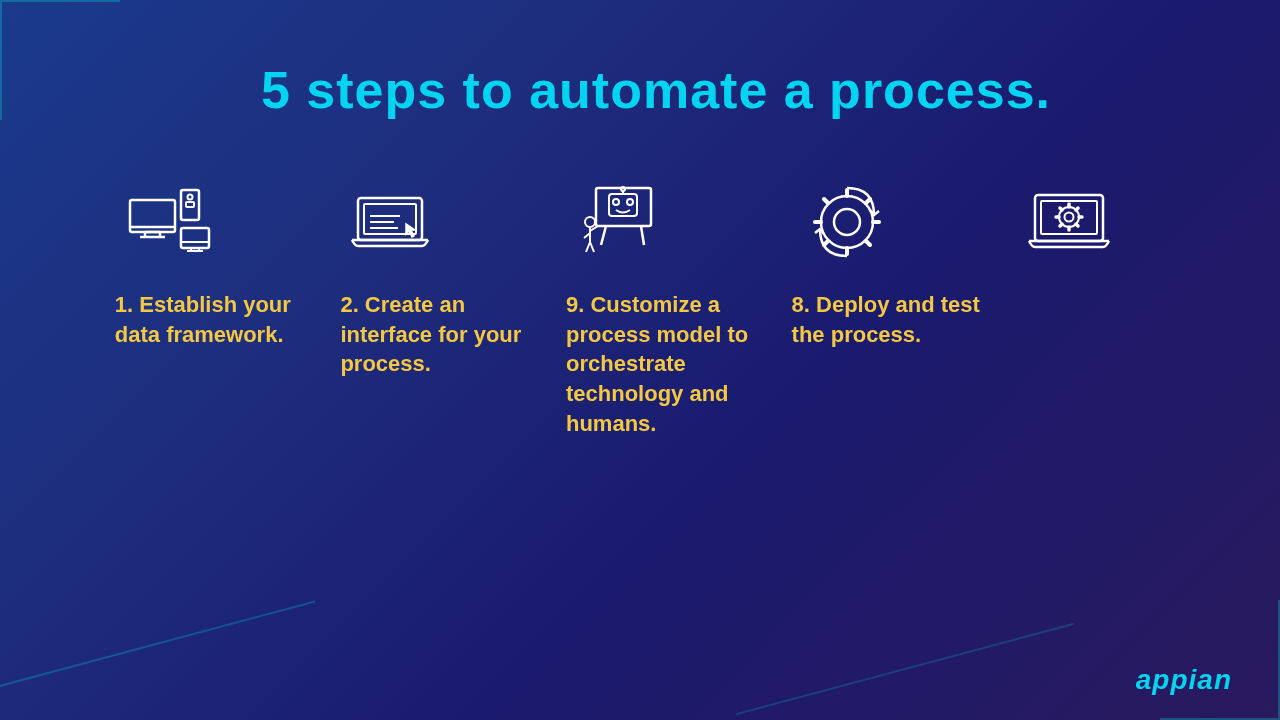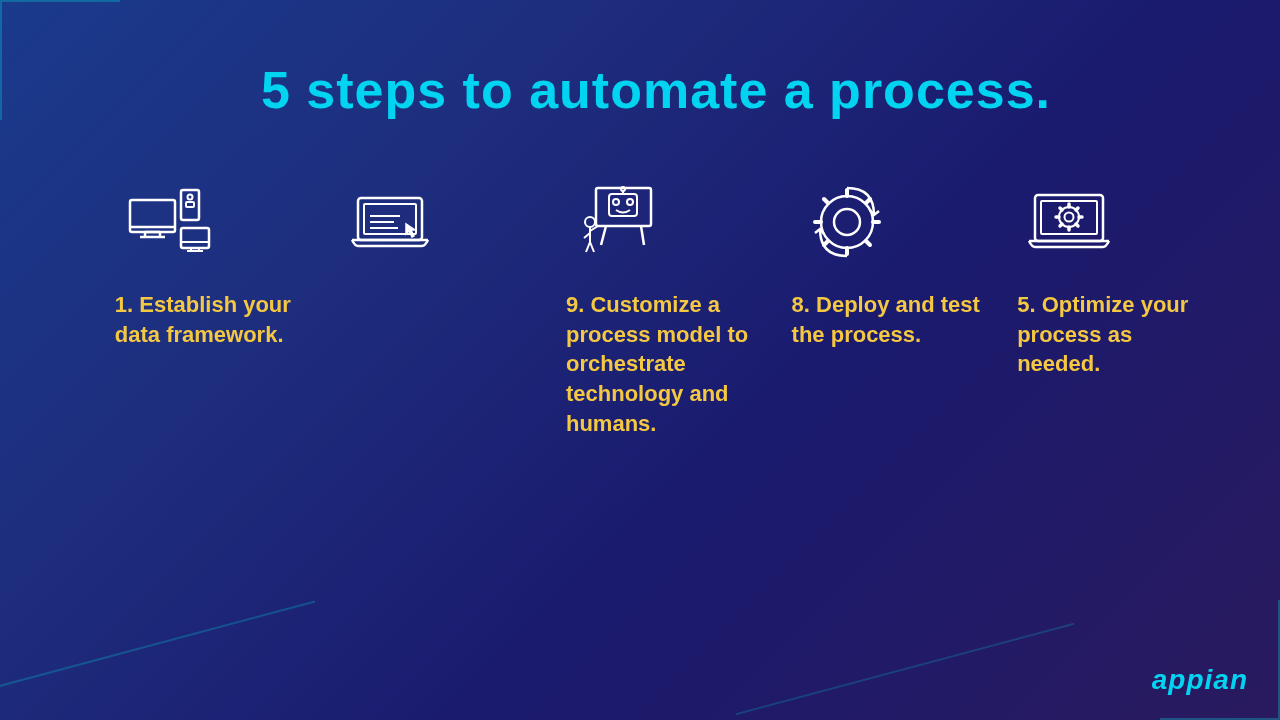--- a/index.html
+++ b/index.html
@@ -99,21 +99,21 @@
       font-size: 22px;
       font-weight: 800;
       color: #f5c842;
       line-height: 1.35;
       text-align: left;
     }
 
     .appian-logo {
       position: absolute;
       bottom: 24px;
-      right: 32px;
+      right: 48px;
       font-size: 28px;
       font-weight: 900;
       color: white;
       letter-spacing: 1px;
       font-style: italic;
     }
     .appian-logo span {
       color: #00d4f0;
     }
   </style>
@@ -166,20 +166,21 @@
           <line x1="20" y1="36" x2="50" y2="36" stroke="white" stroke-width="2"></line>
           <line x1="20" y1="42" x2="44" y2="42" stroke="white" stroke-width="2"></line>
           <line x1="20" y1="48" x2="48" y2="48" stroke="white" stroke-width="2"></line>
 
           <line x1="2" y1="60" x2="78" y2="60" stroke="white" stroke-width="2.5"></line>
           <path d="M2 60 Q5 66 8 66 L72 66 Q75 66 78 60" stroke="white" stroke-width="2.5" fill="none"></path>
 
           <path d="M56 44 L56 54 L59 51 L62 57 L64 56 L61 50 L65 50 Z" stroke="white" stroke-width="1.5" fill="white"></path>
         </svg>
       </div>
+      <div class="step-text">2. Create an interface for your process.</div>
     </div>
 
     <div class="step">
       <div class="step-icon">
         <svg viewBox="0 0 90 90" fill="none" xmlns="http://www.w3.org/2000/svg">
 
           <rect x="20" y="8" width="55" height="38" rx="2" stroke="white" stroke-width="2.5" fill="none"></rect>
 
           <rect x="33" y="14" width="28" height="22" rx="3" stroke="white" stroke-width="2" fill="none"></rect>
           <circle cx="40" cy="22" r="3" stroke="white" stroke-width="2" fill="none"></circle>
@@ -243,21 +244,20 @@
           <line x1="42" y1="24" x2="42" y2="27" stroke="white" stroke-width="3.5" stroke-linecap="round"></line>
           <line x1="42" y1="47" x2="42" y2="50" stroke="white" stroke-width="3.5" stroke-linecap="round"></line>
           <line x1="29" y1="37" x2="32" y2="37" stroke="white" stroke-width="3.5" stroke-linecap="round"></line>
           <line x1="52" y1="37" x2="55" y2="37" stroke="white" stroke-width="3.5" stroke-linecap="round"></line>
           <line x1="33" y1="28" x2="35" y2="30" stroke="white" stroke-width="3.5" stroke-linecap="round"></line>
           <line x1="49" y1="44" x2="51" y2="46" stroke="white" stroke-width="3.5" stroke-linecap="round"></line>
           <line x1="51" y1="28" x2="49" y2="30" stroke="white" stroke-width="3.5" stroke-linecap="round"></line>
           <line x1="35" y1="44" x2="33" y2="46" stroke="white" stroke-width="3.5" stroke-linecap="round"></line>
         </svg>
       </div>
-      <div class="step-text">5. Optimize your process as needed.</div>
     </div>
 
   </div>
 
   <div class="appian-logo">
     <span>appian</span>
   </div>
 </div>
 
 </body></html>

